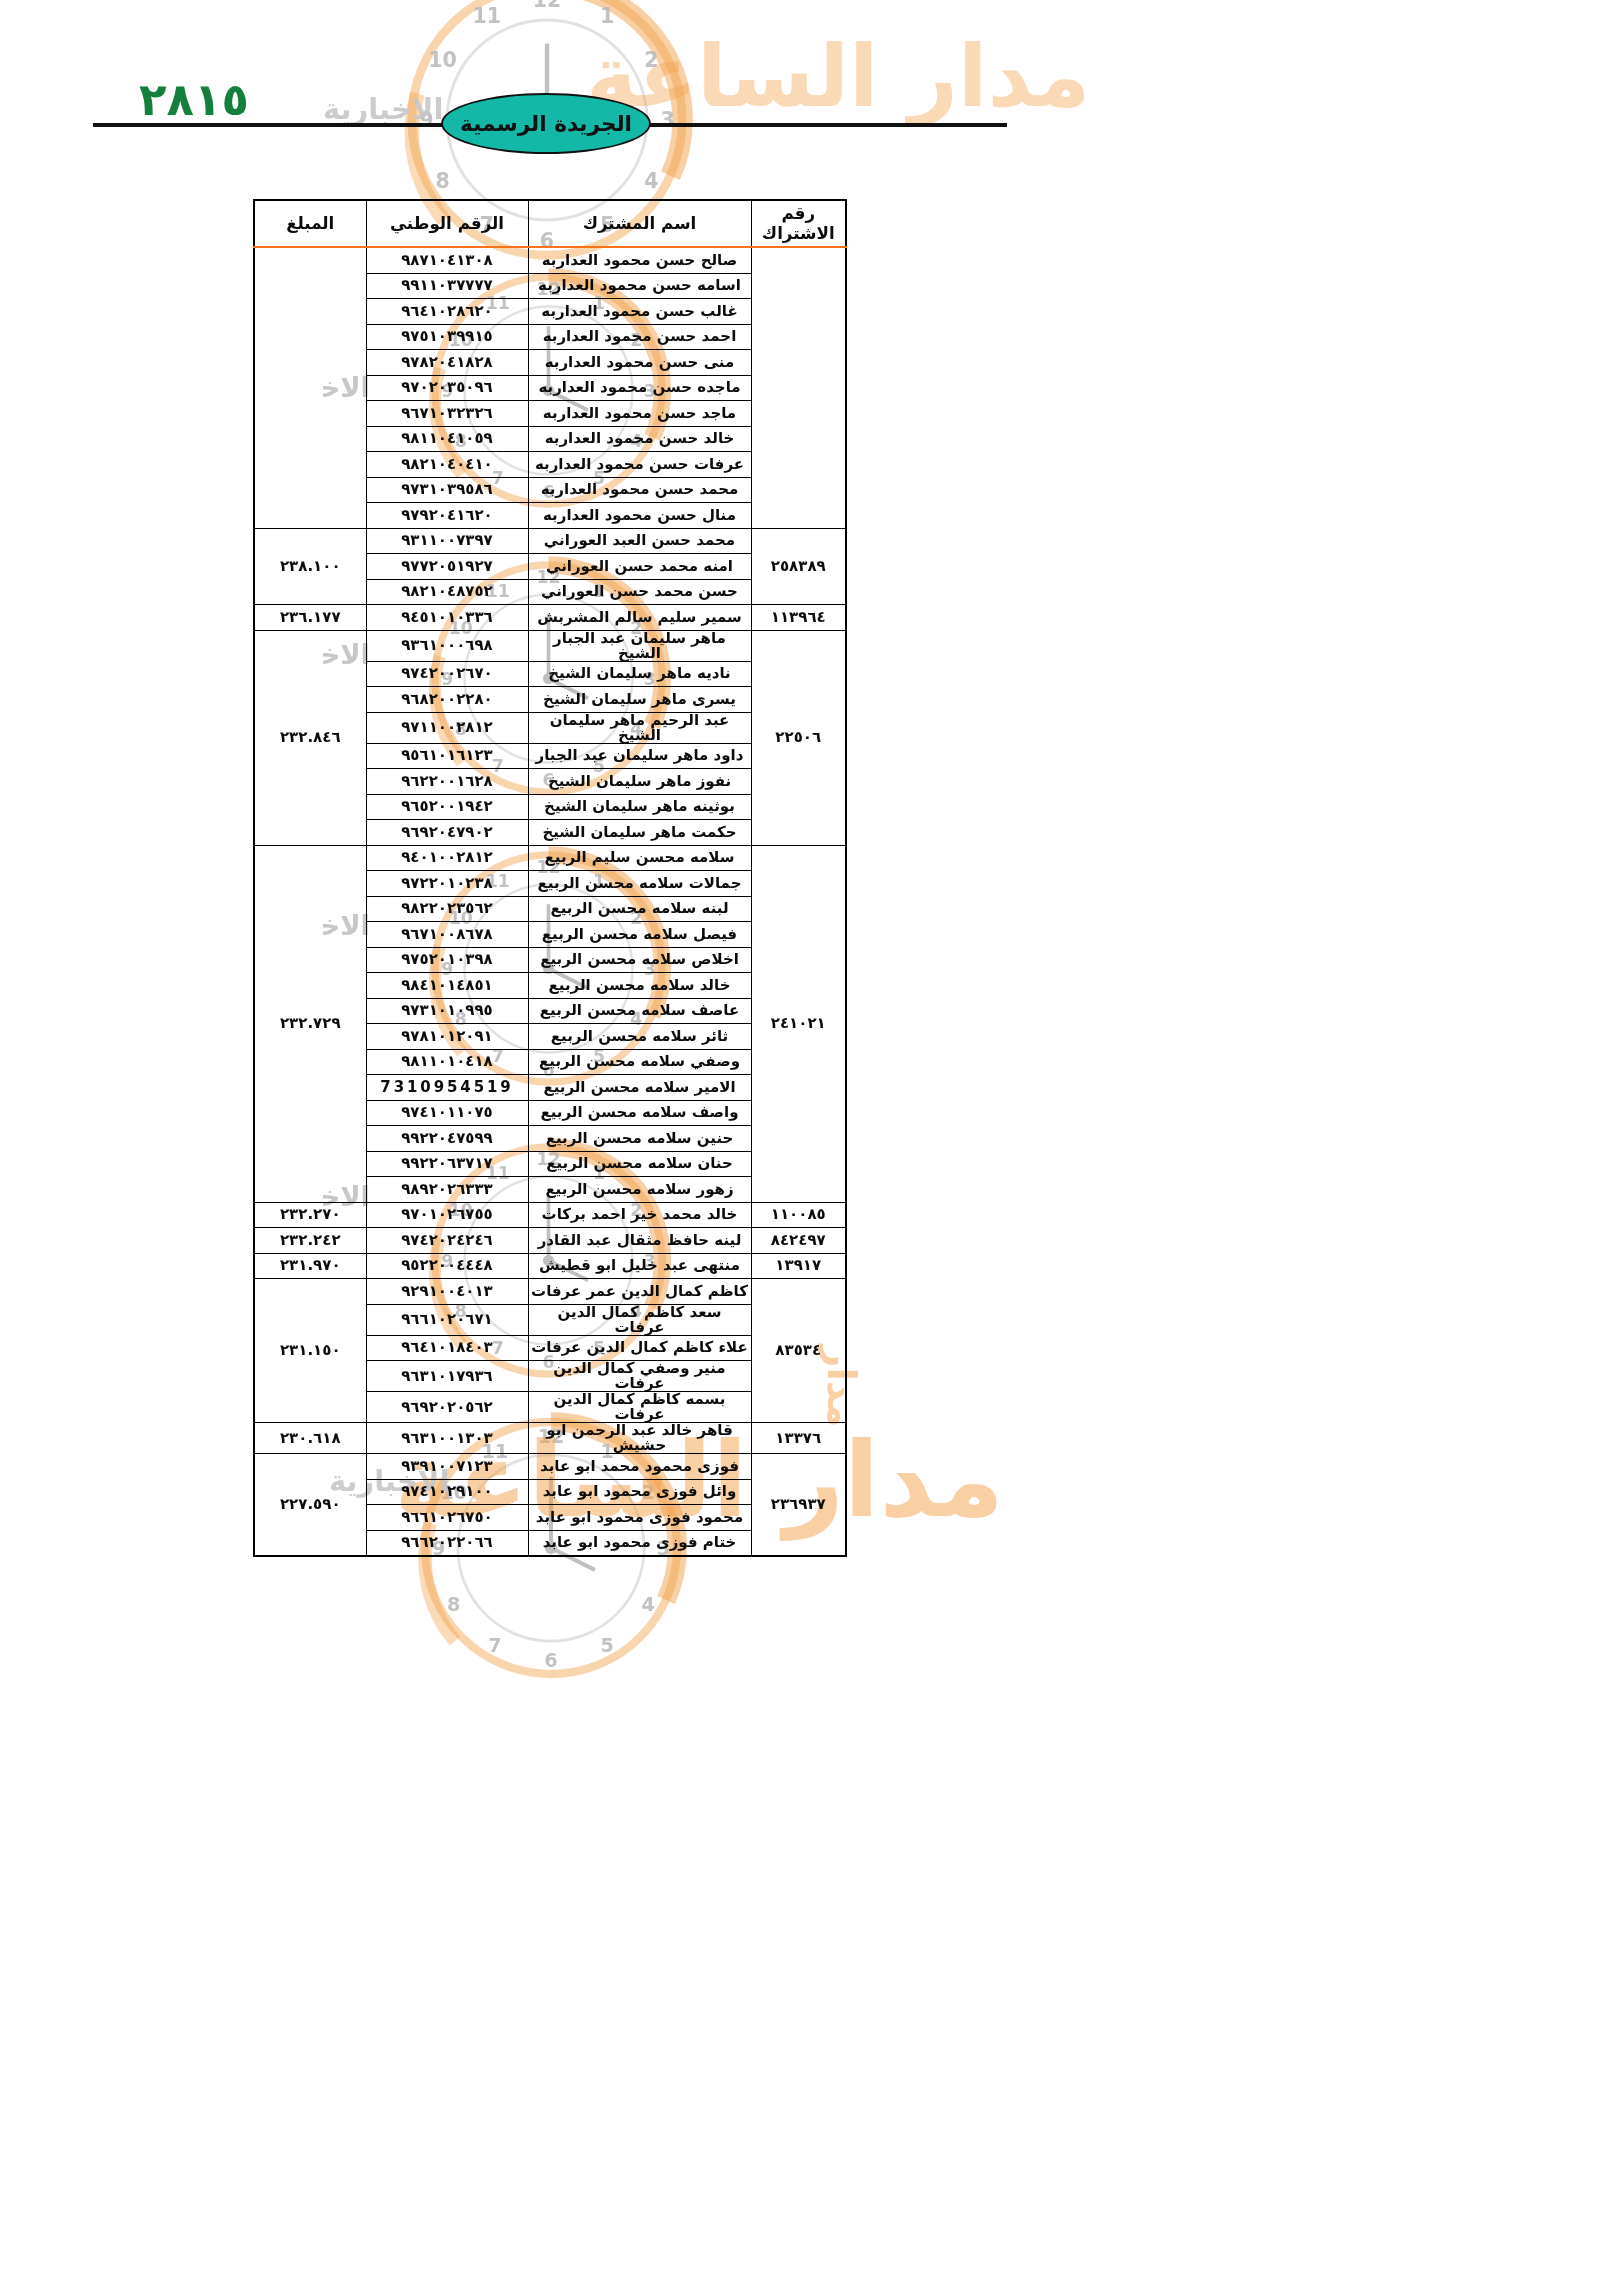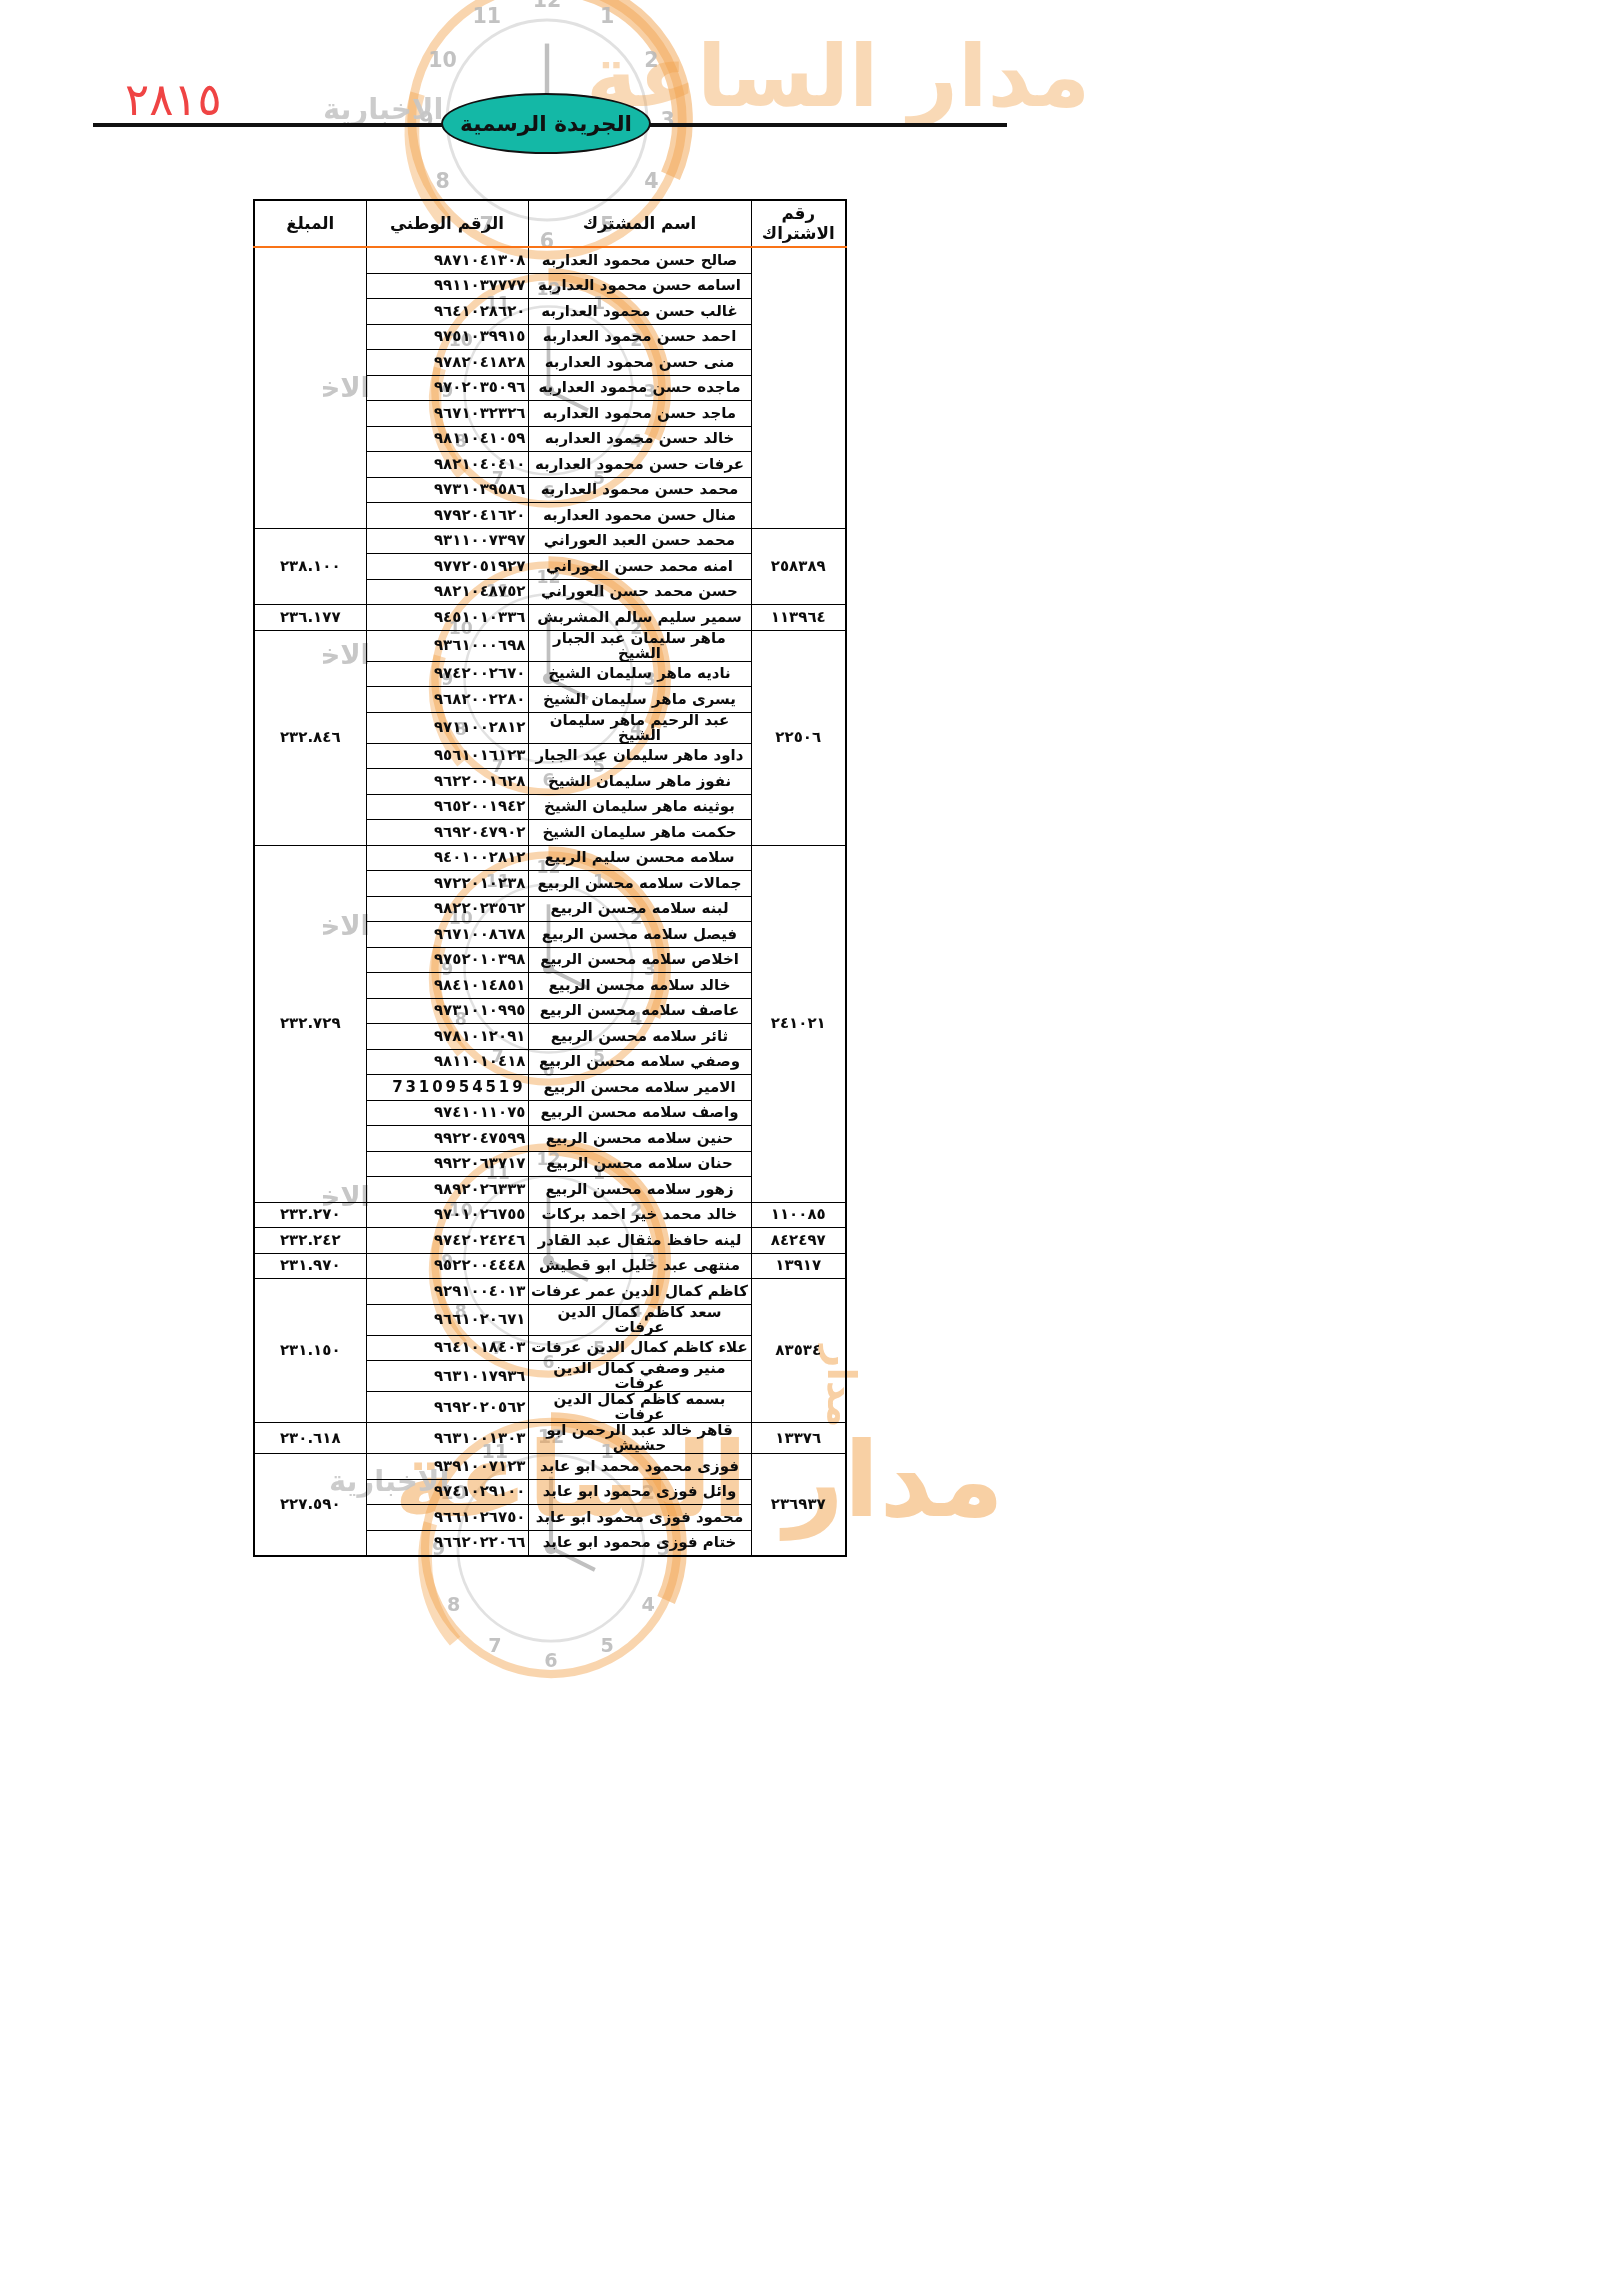--- a/index.html
+++ b/index.html
@@ -12,22 +12,22 @@
     direction:rtl;
   }
   
   .watermark-layer{position:absolute;inset:0;z-index:0;pointer-events:none;}
   .wm-clock{position:absolute;}
   .wm-text{position:absolute;font-weight:bold;white-space:nowrap;pointer-events:none;direction:rtl;}
   .wm-clip{position:absolute;overflow:hidden;pointer-events:none;}
   .wm-vert{position:absolute;writing-mode:vertical-rl;font-weight:bold;pointer-events:none;}
   
   .page-number{
-    position:absolute;top:73px;left:125px;z-index:3;
-    font-size:45px;font-weight:normal;color:#ef4444;letter-spacing:2px;
+    position:absolute;top:73px;left:139px;z-index:3;
+    font-size:45px;font-weight:bold;color:#15803d;letter-spacing:2px;
   }
   .header-rule{
     position:absolute;top:123px;left:93px;width:914px;height:3.9px;
     background:#111;z-index:2;
   }
   .title-oval{
     position:absolute;top:93px;left:441px;width:206px;height:57px;
     border:2.9px solid #111;border-radius:50%;background:#14b8a6;z-index:4;
     display:flex;align-items:center;justify-content:center;
     font-size:21.6px;font-weight:bold;color:#111;
@@ -44,21 +44,21 @@
     border:1.5px solid #000;
     text-align:center;vertical-align:middle;
     font-weight:bold;color:#0c0c0c;
     padding:0 2px;overflow:hidden;
   }
   .subscribers-table thead th{
     height:45px;font-size:16.7px;line-height:1.15;
     border-bottom:2px solid #f97316;
   }
   .subscribers-table tbody td{height:24.5px;font-size:15px;line-height:1.0;}
-  td.national-id-cell{letter-spacing:2.9px;font-size:14.7px;text-align:right;}
+  td.national-id-cell{letter-spacing:2.9px;font-size:14.7px;}
   td.amount-cell, td.subscription-no-cell{font-size:15px;letter-spacing:1px;}
 </style>
 </head>
 <body>
 
 <div class="page">
 
   <div class="watermark-layer">
       <svg viewBox="0 0 200 200" class="wm-clock" style="left: 400px; top: -27.4px; width: 294px; height: 294px;">
         <circle cx="100" cy="100" r="92" fill="none" stroke="#F2A24B" stroke-width="6" opacity="0.45"></circle>

